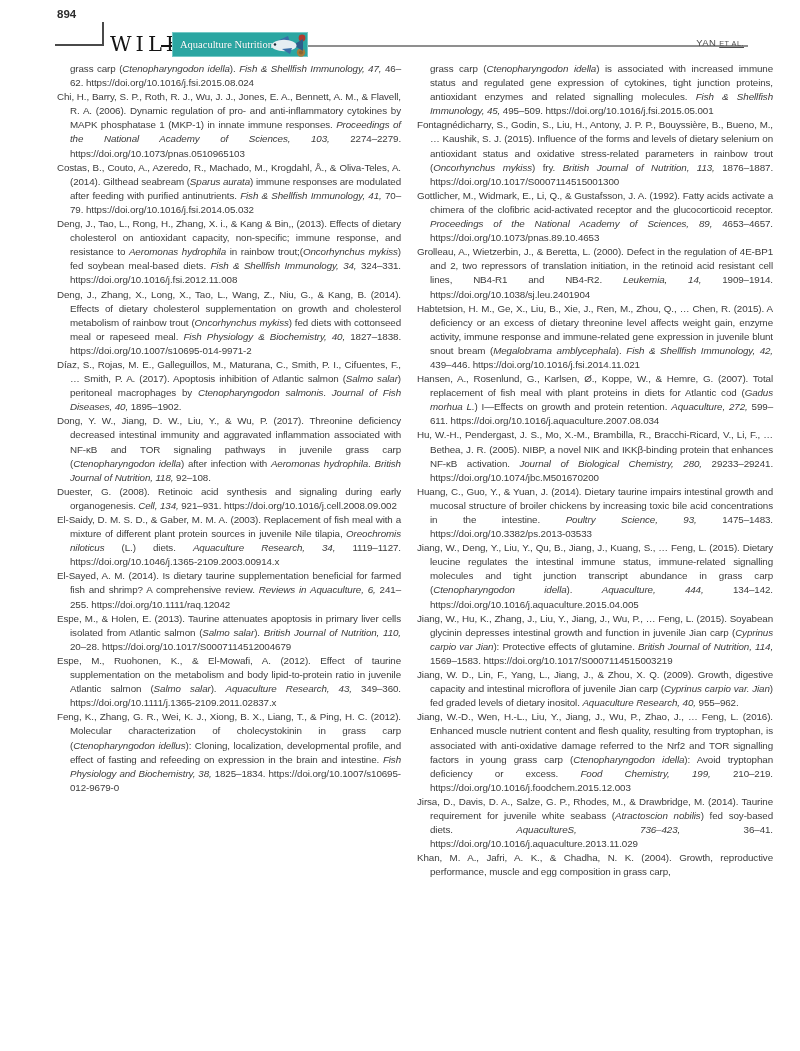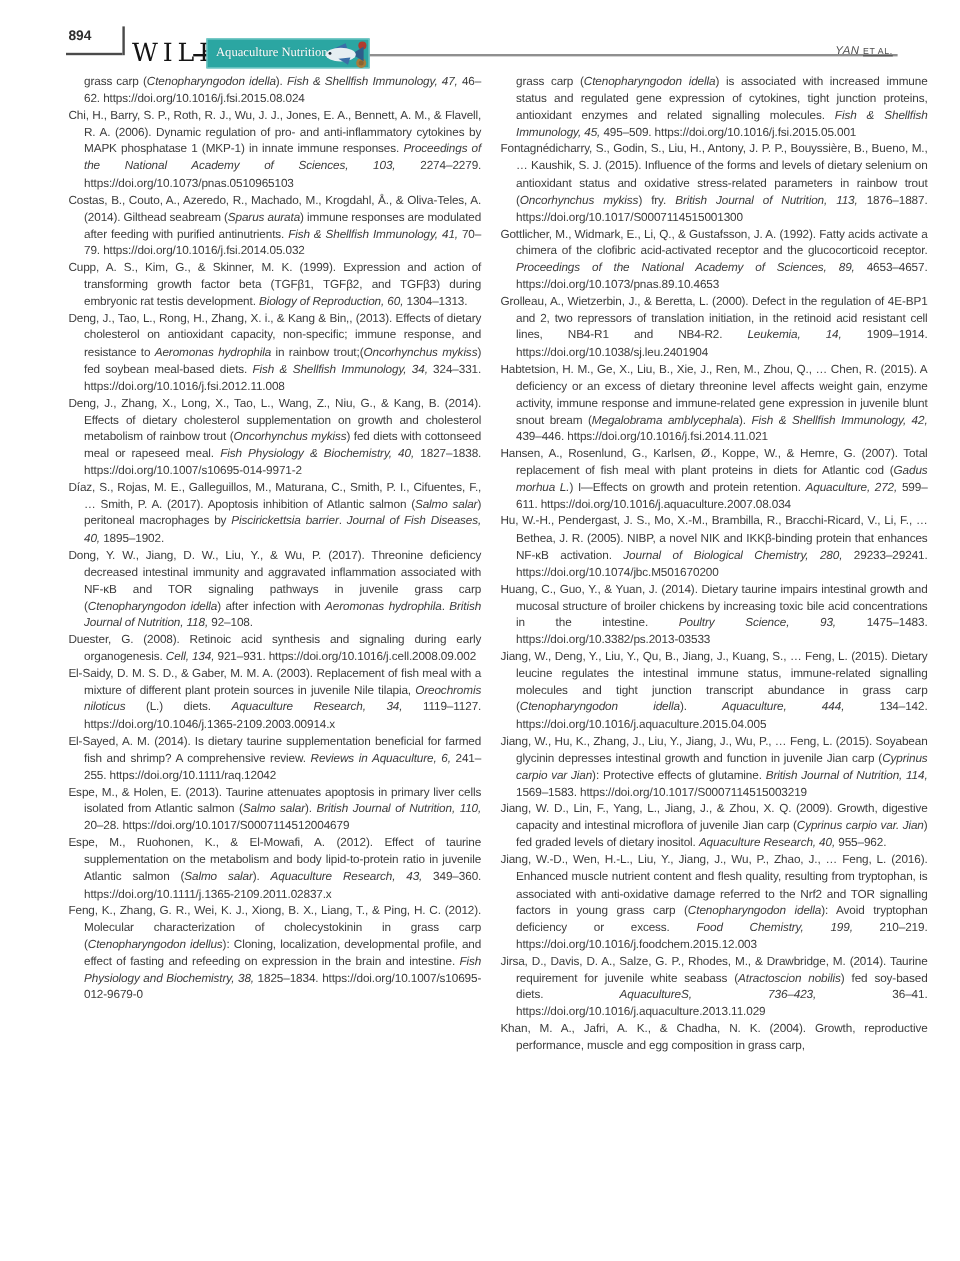--- a/index.html
+++ b/index.html
@@ -1,30 +1,30 @@
 <!DOCTYPE html>
 <html style="--banner-teal: #2ba6a2; --banner-border: #74c8c6; --rule-gray: #8f8f8f; --text: #3c3c3c;"><head>
 <meta charset="utf-8">
 <style>
   html,body{margin:0;padding:0;background:#ffffff;}
   body{width:800px;height:1051px;position:relative;font-family:"Liberation Sans",sans-serif;}
   .page{position:absolute;inset:0;background:#fff;overflow:hidden;}
 
   
-  .pagenum{position:absolute;left:57px;top:24px;font-size:11.5px;font-weight:bold;color:#2e2e2e;}
+  .pagenum{position:absolute;left:57px;top:8px;font-size:11.5px;font-weight:bold;color:#2e2e2e;}
   .rule-left{position:absolute;left:55px;top:44px;width:47px;height:2px;background:#4a4a4a;}
   .tick{position:absolute;left:102px;top:22px;width:1.5px;height:24px;background:#4a4a4a;}
   .wiley{position:absolute;left:110px;top:32px;font-family:"DejaVu Serif",serif;font-size:21px;letter-spacing:4px;color:#141414;}
   .logo-dash{position:absolute;left:161px;top:45px;width:12px;height:2px;background:#141414;}
   .banner{position:absolute;left:172px;top:32px;width:136px;height:25px;background:var(--banner-teal,#2ba6a2);border:1px solid var(--banner-border,#74c8c6);box-sizing:border-box;display:flex;align-items:center;}
   .banner .jtitle{font-family:"Liberation Serif",serif;font-size:10.5px;color:#ffffff;padding-left:7px;white-space:nowrap;text-shadow:0 0 1px rgba(0,0,0,.25);}
   .banner svg{position:absolute;right:1px;top:1px;}
   .rule-right{position:absolute;left:308px;top:45px;width:440px;height:2px;background:var(--rule-gray,#8f8f8f);}
   .running-head{position:absolute;left:400px;top:32px;width:344px;text-align:right;color:#4d4d4d;white-space:nowrap;}
-  .running-head .name{font-size:9.5px;letter-spacing:.4px;font-style:italic;}
+  .running-head .name{font-size:9.5px;letter-spacing:.4px;}
   .running-head .etal{font-size:7.3px;letter-spacing:.5px;margin-left:3px;text-decoration:underline;}
 
   
   .col{position:absolute;top:62px;font-size:9.8px;line-height:14.1px;color:var(--text,#3c3c3c);text-align:justify;letter-spacing:-0.1px;}
   .col-left{left:57px;width:344px;}
   .col-right{left:417px;width:356px;}
   .ref{padding-left:13px;text-indent:-13px;overflow-wrap:anywhere;}
   .ref.cont{text-indent:0;}
   .ref i{font-style:italic;}
 </style>
@@ -58,24 +58,23 @@
     <span class="running-head">
       <span class="name">YAN</span><span class="etal">ET AL.</span>
     </span>
   </div>
 
   <main>
     <div class="col col-left">
         <div class="ref cont">grass carp (<i>Ctenopharyngodon idella</i>). <i>Fish &amp; Shellfish Immunology, 47,</i> 46–62. https://doi.org/10.1016/j.fsi.2015.08.024</div>
         <div class="ref">Chi, H., Barry, S. P., Roth, R. J., Wu, J. J., Jones, E. A., Bennett, A. M., &amp; Flavell, R. A. (2006). Dynamic regulation of pro- and anti-inflammatory cytokines by MAPK phosphatase 1 (MKP-1) in innate immune responses. <i>Proceedings of the National Academy of Sciences, 103,</i> 2274–2279. https://doi.org/10.1073/pnas.0510965103</div>
         <div class="ref">Costas, B., Couto, A., Azeredo, R., Machado, M., Krogdahl, Å., &amp; Oliva-Teles, A. (2014). Gilthead seabream (<i>Sparus aurata</i>) immune responses are modulated after feeding with purified antinutrients. <i>Fish &amp; Shellfish Immunology, 41,</i> 70–79. https://doi.org/10.1016/j.fsi.2014.05.032</div>
-        <div class="ref">Cupp, A. S., Kim, G., &amp; Skinner, M. K. (1999). Expression and action of transforming growth factor beta (TGFβ1, TGFβ2, and TGFβ3) during embryonic rat testis development. <i>Biology of Reproduction, 60,</i> 1304–1313.</div>
         <div class="ref">Deng, J., Tao, L., Rong, H., Zhang, X. i., &amp; Kang &amp; Bin,, (2013). Effects of dietary cholesterol on antioxidant capacity, non-specific; immune response, and resistance to <i>Aeromonas hydrophila</i> in rainbow trout;(<i>Oncorhynchus mykiss</i>) fed soybean meal-based diets. <i>Fish &amp; Shellfish Immunology, 34,</i> 324–331. https://doi.org/10.1016/j.fsi.2012.11.008</div>
         <div class="ref">Deng, J., Zhang, X., Long, X., Tao, L., Wang, Z., Niu, G., &amp; Kang, B. (2014). Effects of dietary cholesterol supplementation on growth and cholesterol metabolism of rainbow trout (<i>Oncorhynchus mykiss</i>) fed diets with cottonseed meal or rapeseed meal. <i>Fish Physiology &amp; Biochemistry, 40,</i> 1827–1838. https://doi.org/10.1007/s10695-014-9971-2</div>
-        <div class="ref">Díaz, S., Rojas, M. E., Galleguillos, M., Maturana, C., Smith, P. I., Cifuentes, F., … Smith, P. A. (2017). Apoptosis inhibition of Atlantic salmon (<i>Salmo salar</i>) peritoneal macrophages by <i>Piscirickettsia barrier</i>. <i>Journal of Fish Diseases, 40,</i> 1895–1902.</div>
+        <div class="ref">Díaz, S., Rojas, M. E., Galleguillos, M., Maturana, C., Smith, P. I., Cifuentes, F., … Smith, P. A. (2017). Apoptosis inhibition of Atlantic salmon (<i>Salmo salar</i>) peritoneal macrophages by <i>Ctenopharyngodon salmonis</i>. <i>Journal of Fish Diseases, 40,</i> 1895–1902.</div>
         <div class="ref">Dong, Y. W., Jiang, D. W., Liu, Y., &amp; Wu, P. (2017). Threonine deficiency decreased intestinal immunity and aggravated inflammation associated with NF-κB and TOR signaling pathways in juvenile grass carp (<i>Ctenopharyngodon idella</i>) after infection with <i>Aeromonas hydrophila</i>. <i>British Journal of Nutrition, 118,</i> 92–108.</div>
         <div class="ref">Duester, G. (2008). Retinoic acid synthesis and signaling during early organogenesis. <i>Cell, 134,</i> 921–931. https://doi.org/10.1016/j.cell.2008.09.002</div>
         <div class="ref">El-Saidy, D. M. S. D., &amp; Gaber, M. M. A. (2003). Replacement of fish meal with a mixture of different plant protein sources in juvenile Nile tilapia, <i>Oreochromis niloticus</i> (L.) diets. <i>Aquaculture Research, 34,</i> 1119–1127. https://doi.org/10.1046/j.1365-2109.2003.00914.x</div>
         <div class="ref">El-Sayed, A. M. (2014). Is dietary taurine supplementation beneficial for farmed fish and shrimp? A comprehensive review. <i>Reviews in Aquaculture, 6,</i> 241–255. https://doi.org/10.1111/raq.12042</div>
         <div class="ref">Espe, M., &amp; Holen, E. (2013). Taurine attenuates apoptosis in primary liver cells isolated from Atlantic salmon (<i>Salmo salar</i>). <i>British Journal of Nutrition, 110,</i> 20–28. https://doi.org/10.1017/S0007114512004679</div>
         <div class="ref">Espe, M., Ruohonen, K., &amp; El-Mowafi, A. (2012). Effect of taurine supplementation on the metabolism and body lipid-to-protein ratio in juvenile Atlantic salmon (<i>Salmo salar</i>). <i>Aquaculture Research, 43,</i> 349–360. https://doi.org/10.1111/j.1365-2109.2011.02837.x</div>
         <div class="ref">Feng, K., Zhang, G. R., Wei, K. J., Xiong, B. X., Liang, T., &amp; Ping, H. C. (2012). Molecular characterization of cholecystokinin in grass carp (<i>Ctenopharyngodon idellus</i>): Cloning, localization, developmental profile, and effect of fasting and refeeding on expression in the brain and intestine. <i>Fish Physiology and Biochemistry, 38,</i> 1825–1834. https://doi.org/10.1007/s10695-012-9679-0</div>
       </div>
     <div class="col col-right">
         <div class="ref cont">grass carp (<i>Ctenopharyngodon idella</i>) is associated with increased immune status and regulated gene expression of cytokines, tight junction proteins, antioxidant enzymes and related signalling molecules. <i>Fish &amp; Shellfish Immunology, 45,</i> 495–509. https://doi.org/10.1016/j.fsi.2015.05.001</div>

